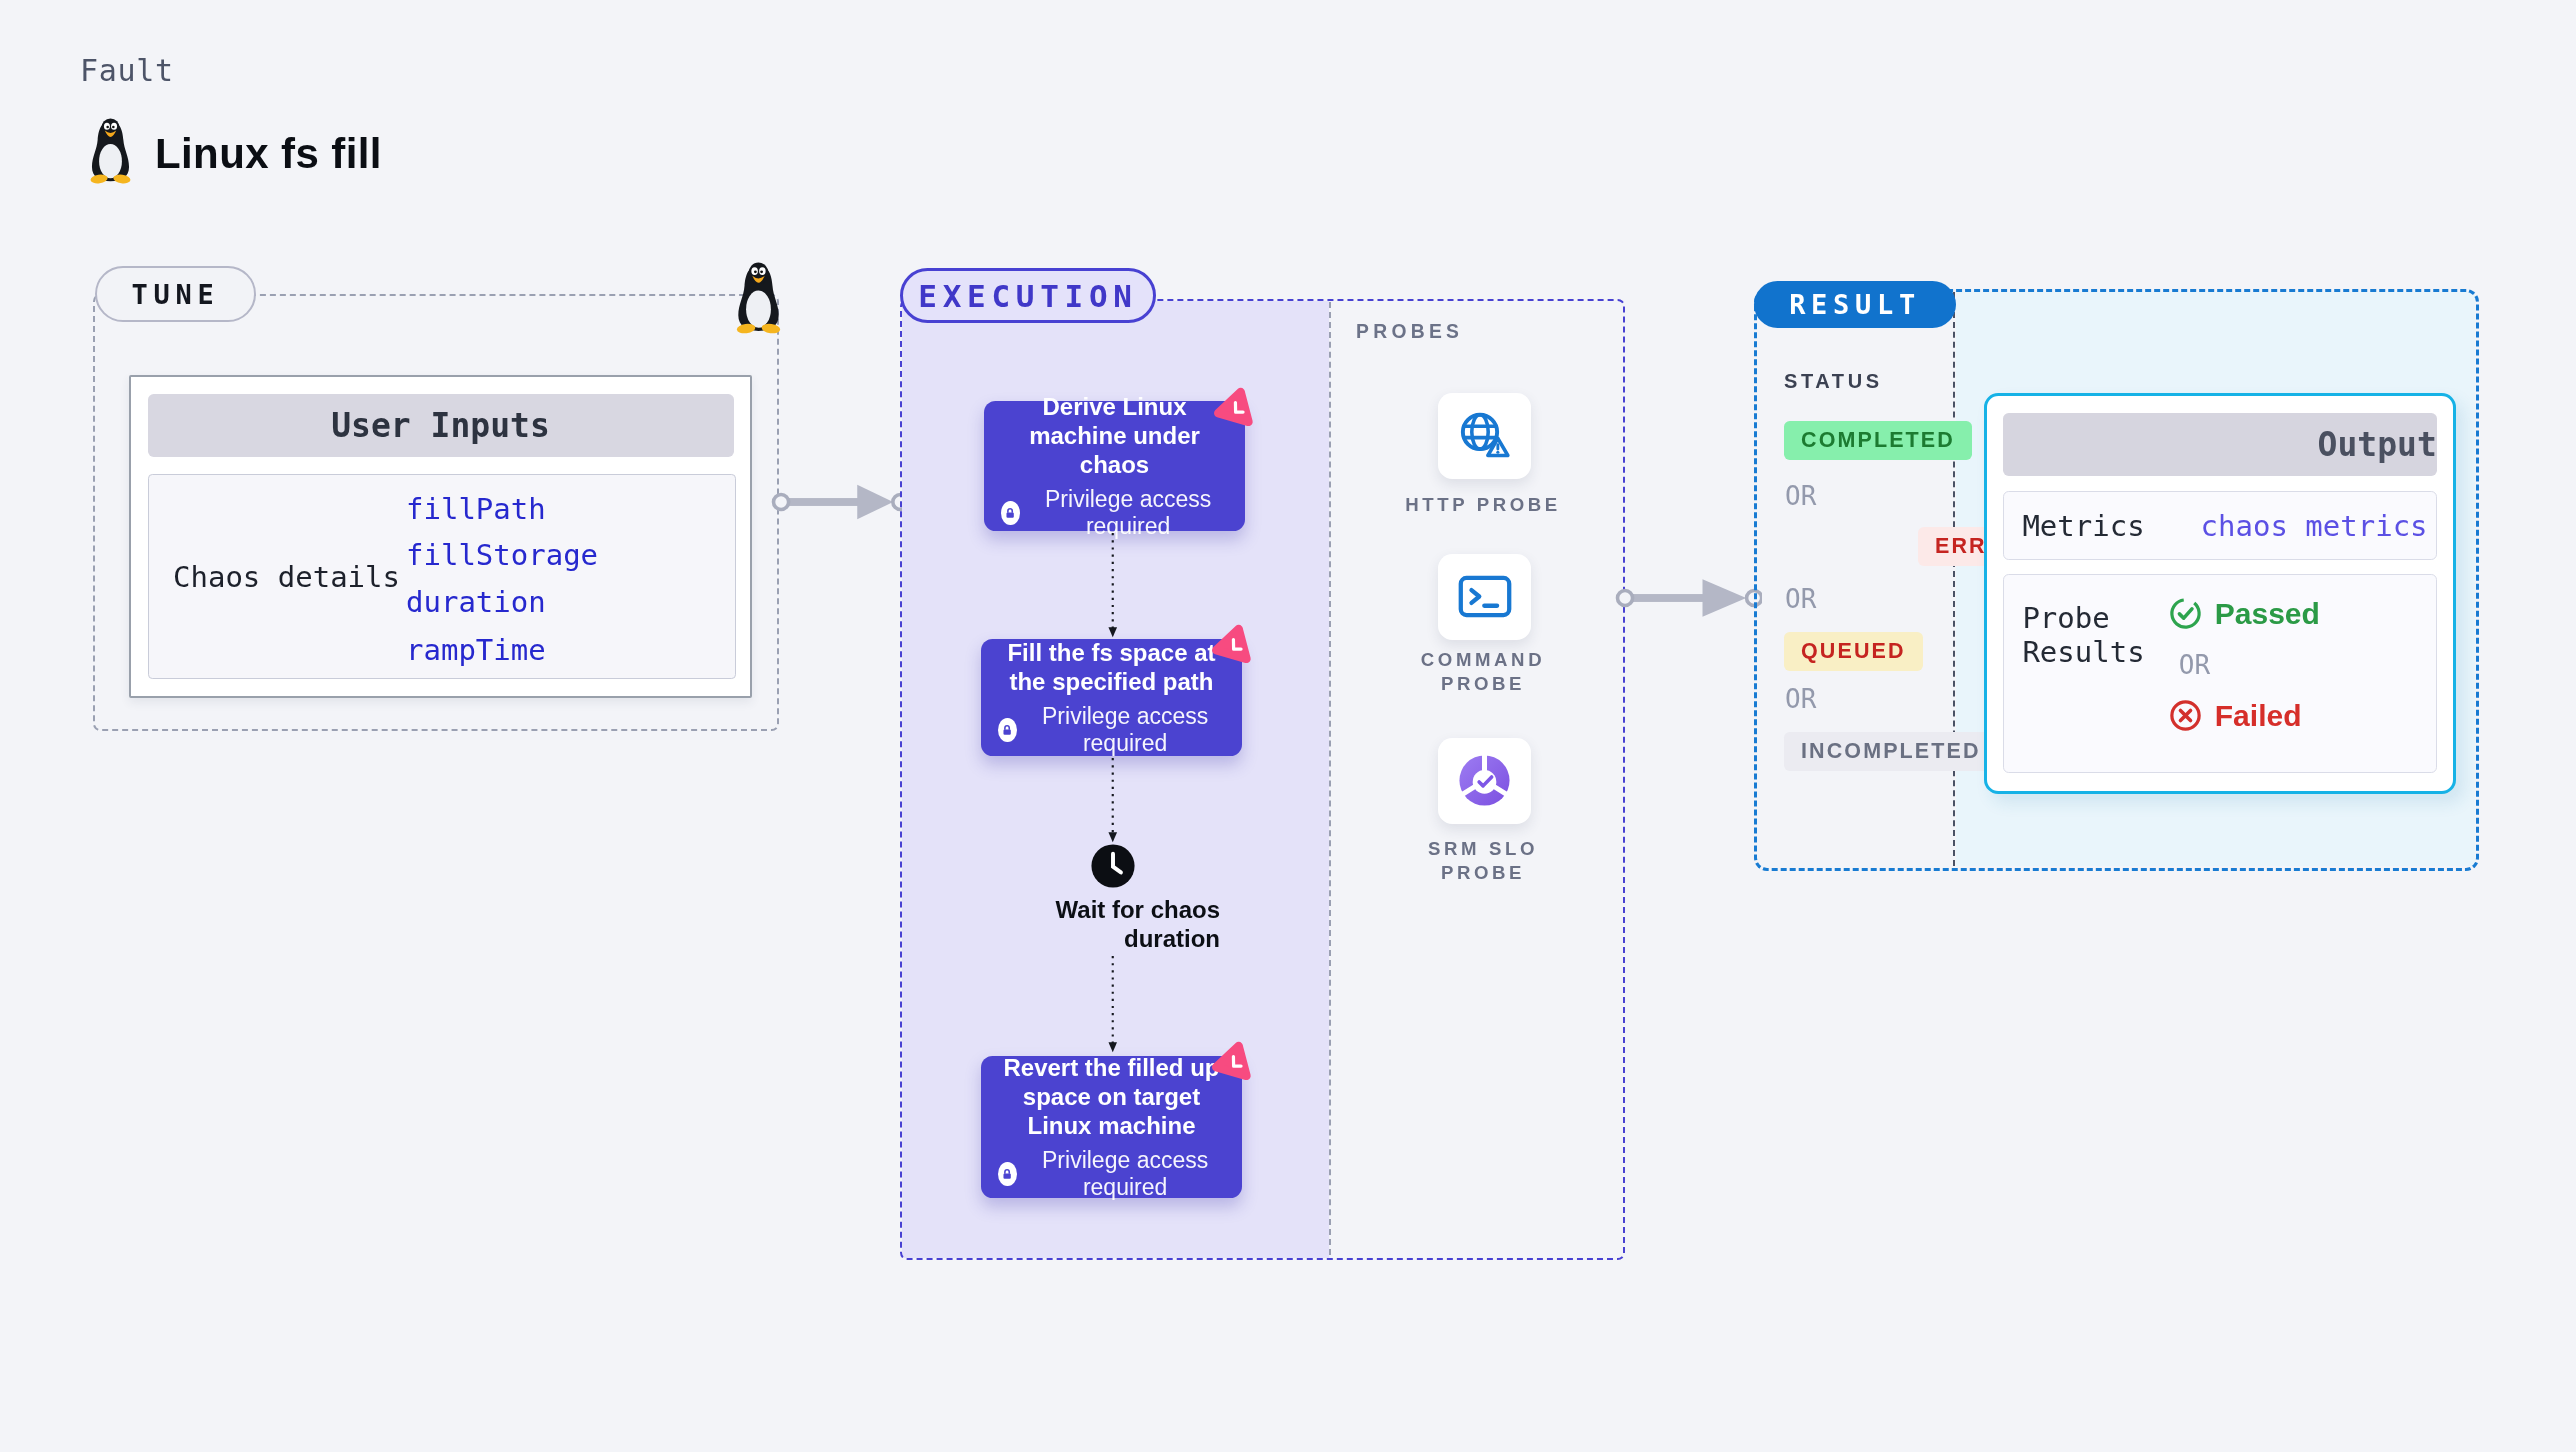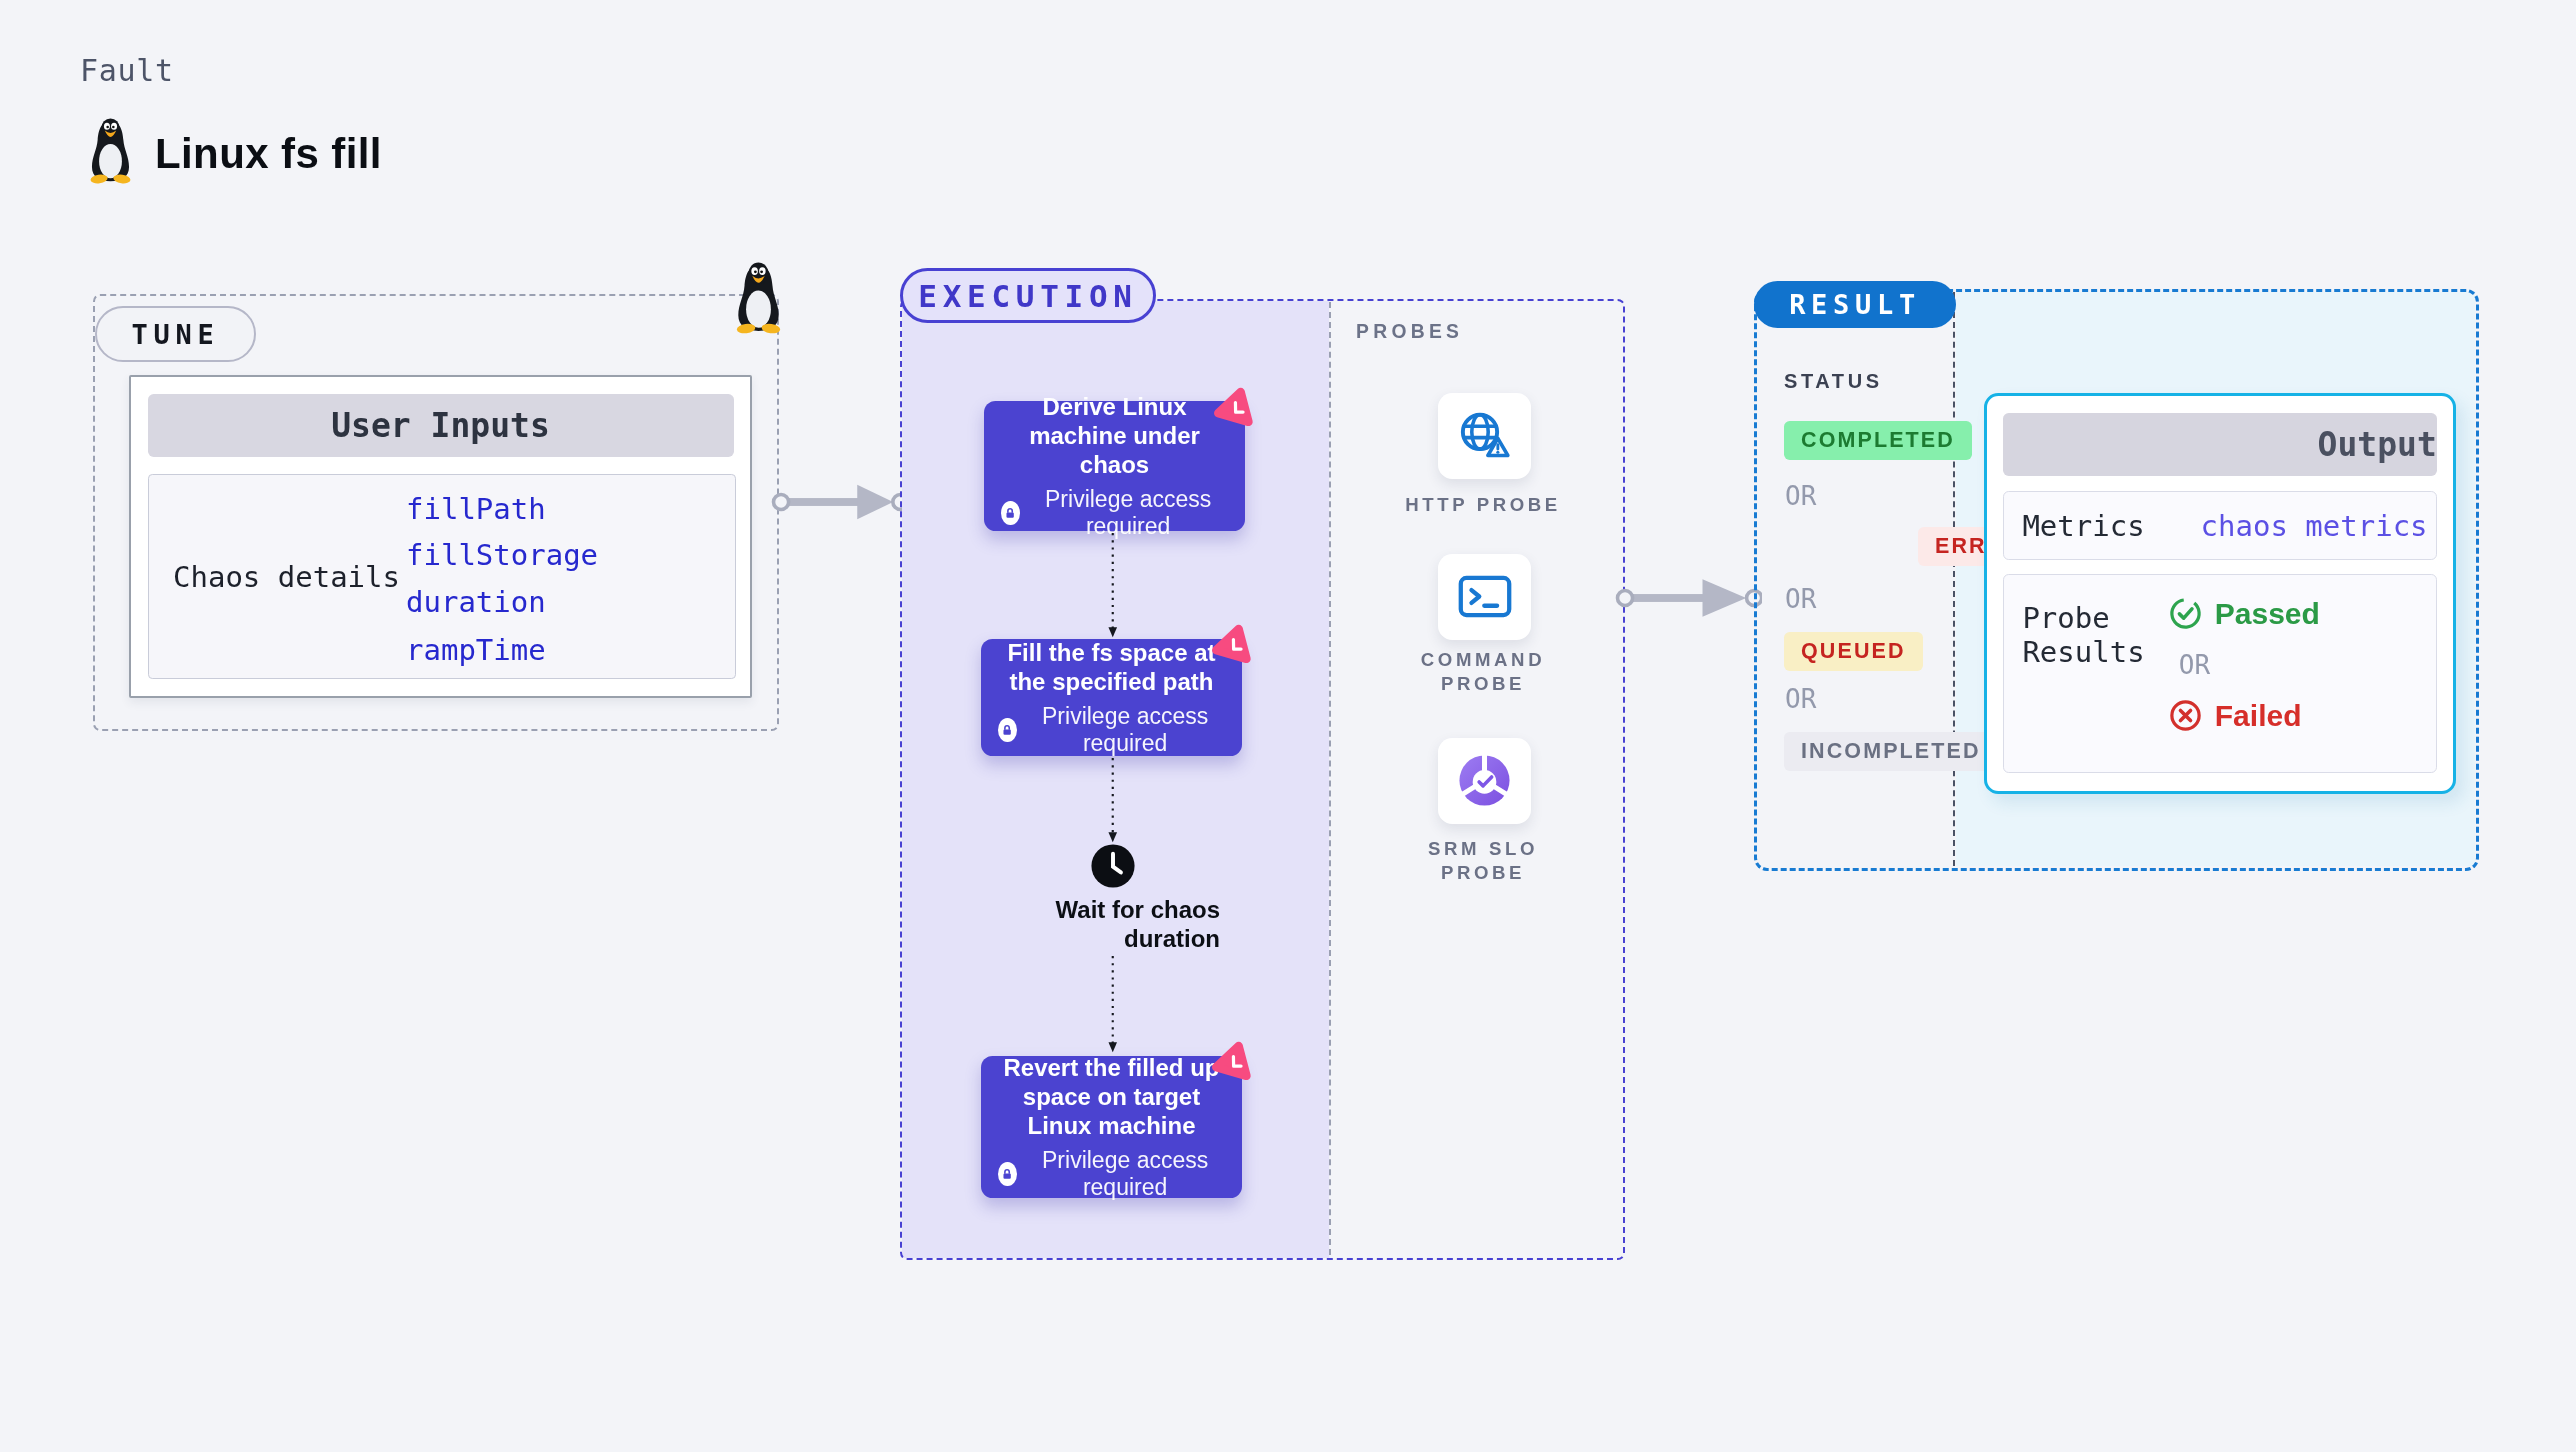--- a/index.html
+++ b/index.html
@@ -93,21 +93,21 @@
       <circle cx="26" cy="14" r="1.8" fill="#111"></circle>
         <circle cx="34" cy="14" r="1.8" fill="#111"></circle>
       <path d="M22 19 Q30 26 38 19 Q34 28 30 28 Q26 28 22 19 Z" fill="#f5a81c"></path>
       <ellipse cx="14" cy="87" rx="12" ry="6" fill="#f5b51f" transform="rotate(-8 14 87)"></ellipse>
       <ellipse cx="46" cy="87" rx="12" ry="6" fill="#f5b51f" transform="rotate(8 46 87)"></ellipse>
     </svg>
   </div>
   <div class="abs page-title" style="left:155px;top:130px;">Linux fs fill</div>
 
   <div class="abs tune-rect" style="left:93px;top:294px;width:682px;height:433px;"></div>
-  <div class="abs pill pill-tune mono" style="left:95px;top:266px;width:161px;height:56px;margin-top:40px;">
+  <div class="abs pill pill-tune mono" style="left:95px;top:266px;width:161px;height:56px;">
     <span>TUNE</span>
   </div>
   <div class="abs" style="left:735px;top:261px;width:47px;height:73px;">
     <svg width="47" height="73" viewBox="0 0 60 94">
       <path d="M30 6 C16 6 13 20 12 32 C11 46 4 56 4 70 C4 84 15 90 30 90 C45 90 56 84 56 70 C56 56 49 46 48 32 C47 20 44 6 30 6 Z" fill="#15181d"></path>
       <ellipse cx="30" cy="16" rx="13" ry="14" fill="#15181d"></ellipse>
       <ellipse cx="30" cy="62" rx="16" ry="24" fill="#eef0f4"></ellipse>
       <ellipse cx="25" cy="13" rx="4.2" ry="5" fill="#ffffff"></ellipse>
         <ellipse cx="35" cy="13" rx="4.2" ry="5" fill="#ffffff"></ellipse>
       <circle cx="26" cy="14" r="1.8" fill="#111"></circle>

